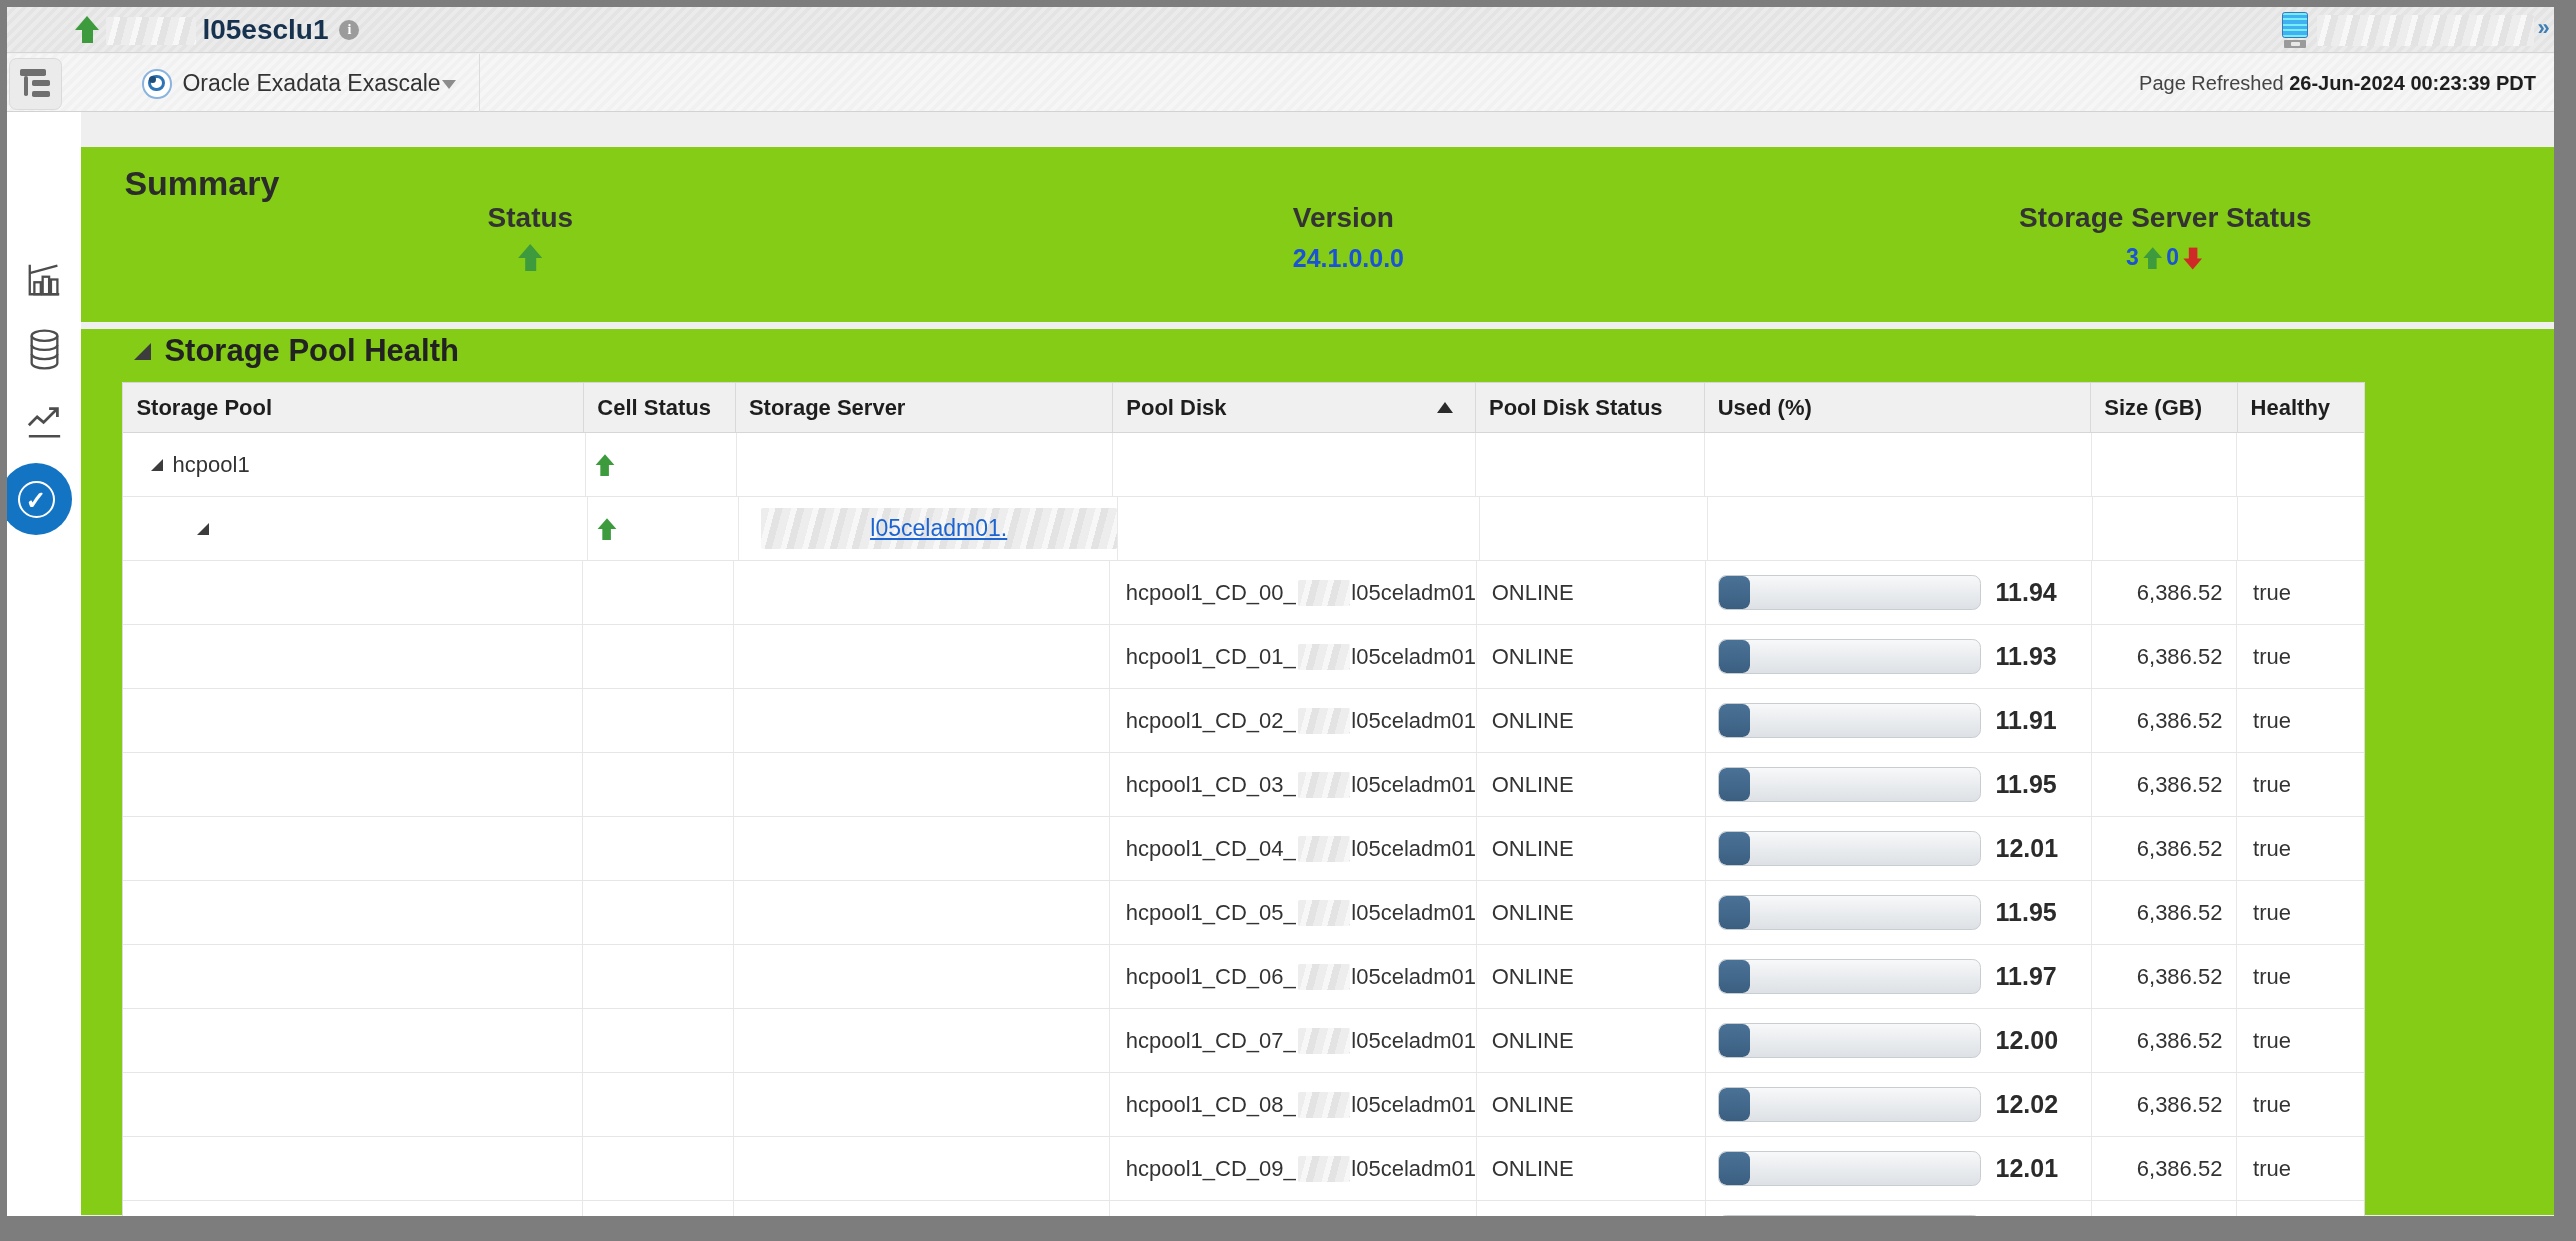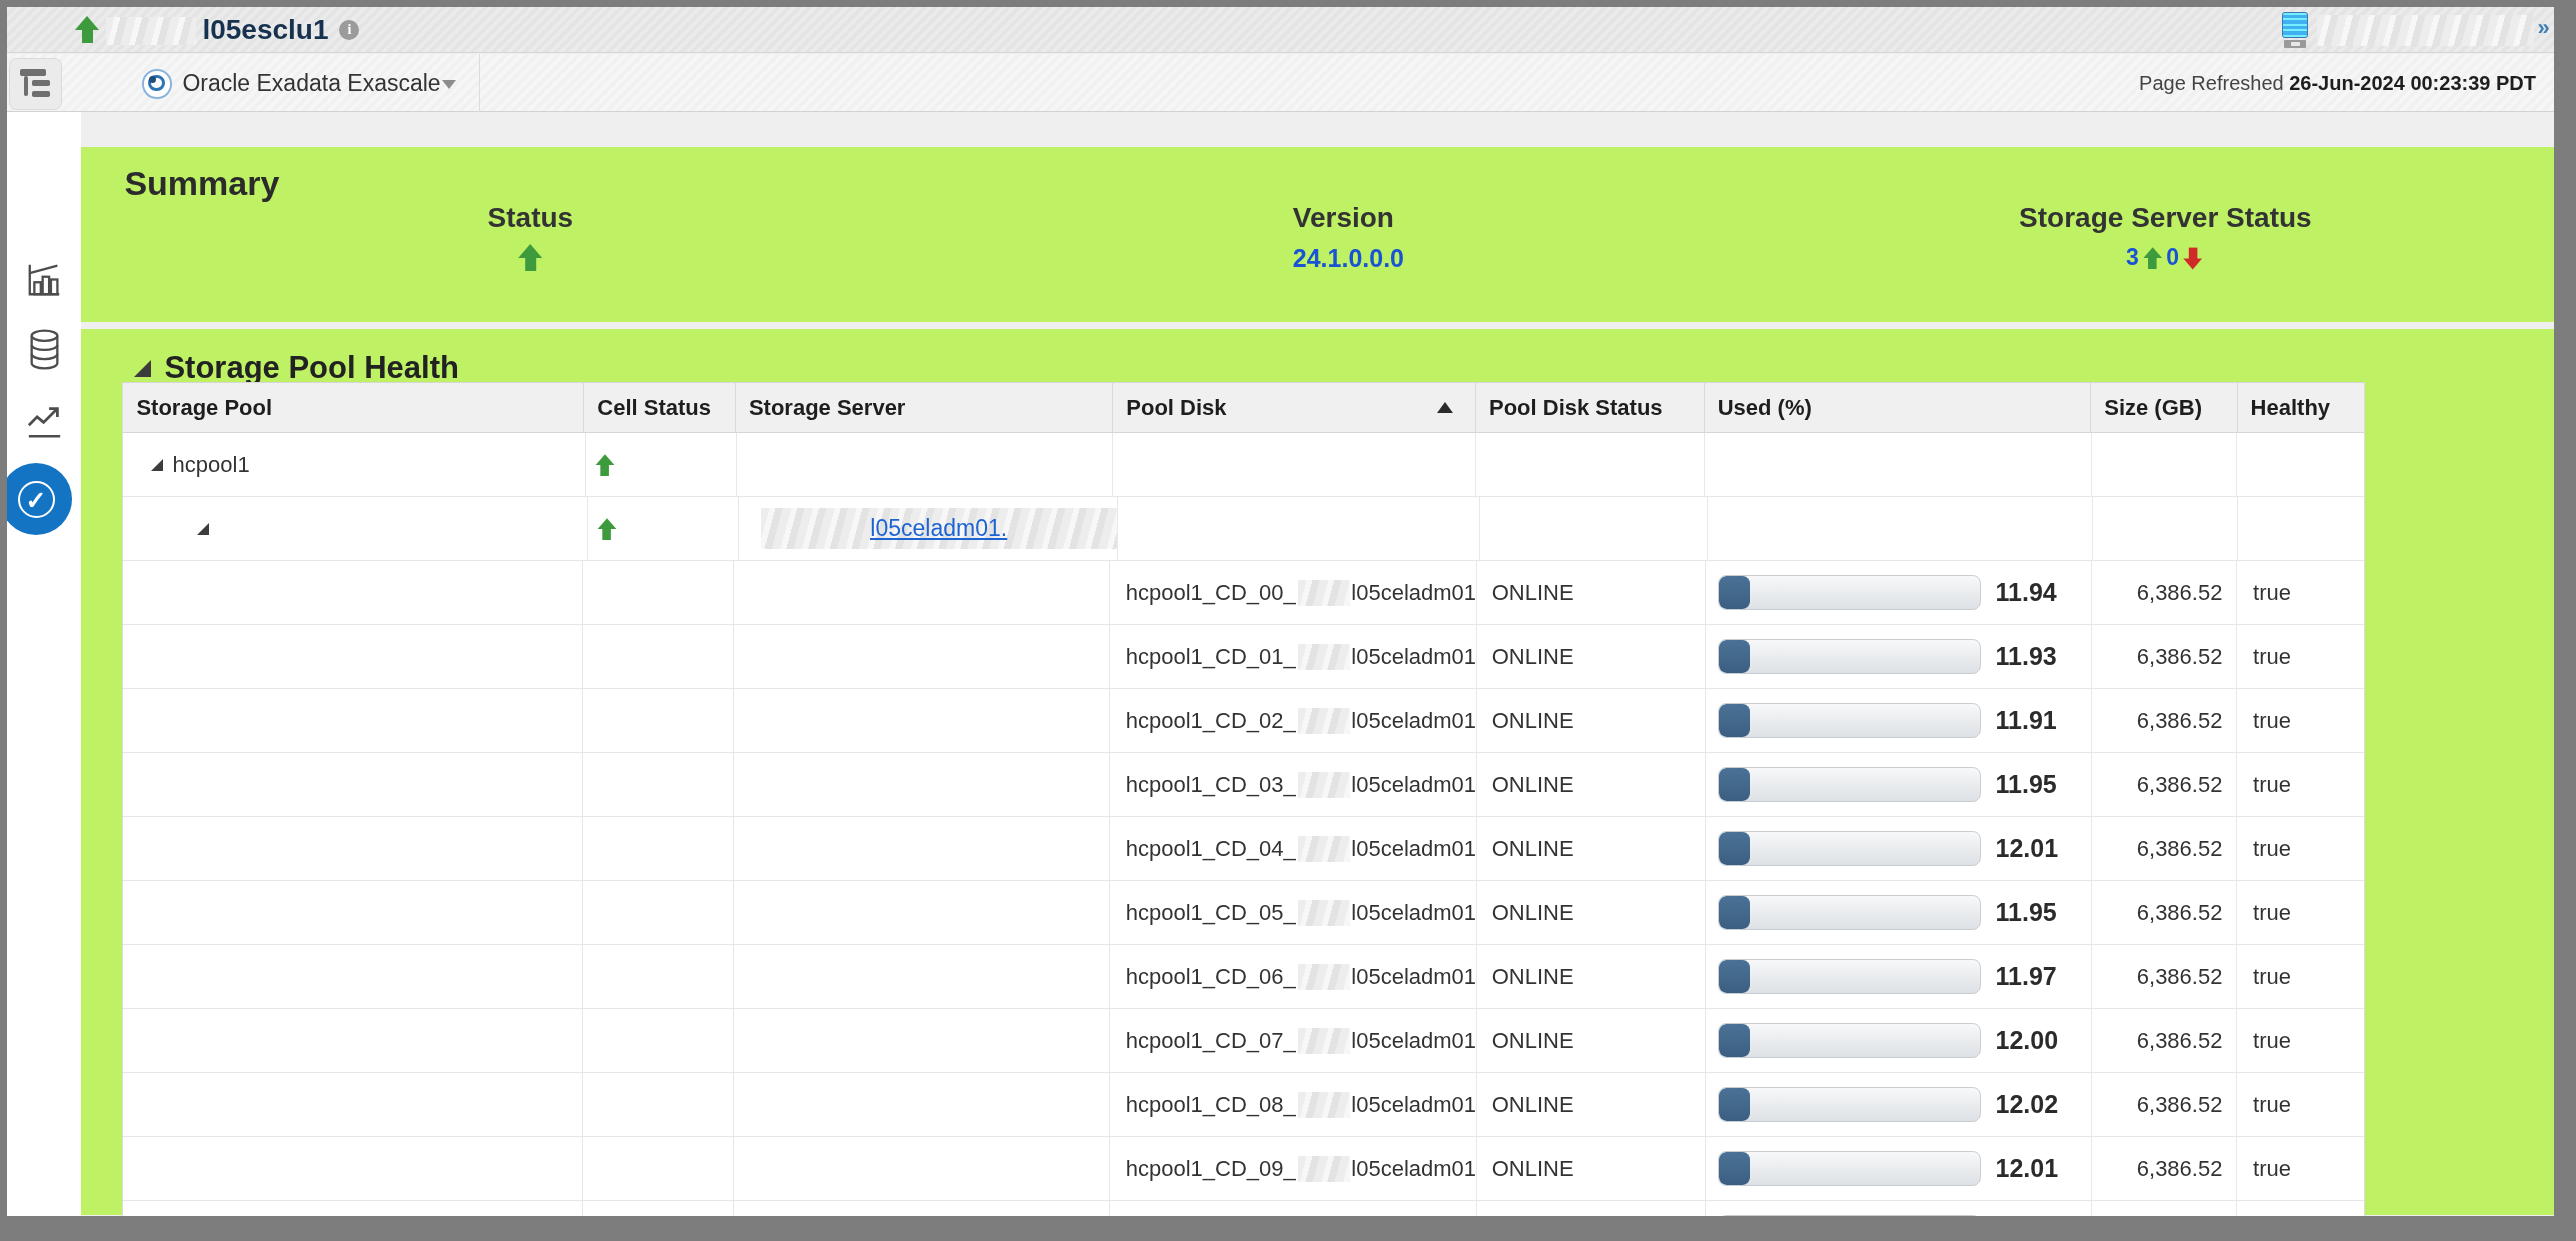--- a/index.html
+++ b/index.html
@@ -40,31 +40,31 @@
   .refresh { position:absolute; right:18.4px; top:0; line-height:58px; font-size:20px; color:#444; }
   .refresh b { color:#1e1e1e; }
 
   
   .sidebar { position:absolute; left:0; top:105px; width:74px; height:1104px; background:#fff; }
   .sicon { position:absolute; cursor:pointer; }
   .selcircle { position:absolute; left:-7.4px; top:351px; width:72px; height:72px; border-radius:50%; background:#1474c4; }
   .selcircle .ring { position:absolute; left:17.5px; top:17.5px; width:37px; height:37px; border:2.8px solid #fff; border-radius:50%; color:#fff; font-size:25px; font-weight:bold; text-align:center; line-height:35px; }
 
   
-  .card { position:absolute; background:#bef264; }
+  .card { position:absolute; background:#84cc16; }
   .summary { left:74px; top:140px; width:2473px; height:175px; }
   .poolcard { left:74px; top:322px; width:2473px; height:886px; }
   .sumtitle { position:absolute; left:43px; top:16.6px; font-size:34px; font-weight:bold; color:#2b2b2b; }
   .stat { position:absolute; top:55px; transform:translateX(-50%); text-align:left; }
   .stat .lbl { font-size:28px; font-weight:600; color:#333; margin-bottom:9.2px; }
   .stat .val { font-size:25px; font-weight:bold; color:#1a53d3; }
   .statrow { display:flex; align-items:center; justify-content:center; gap:1.8px; }
   .cnt { font-size:23px; font-weight:600; color:#1a53d3; }
 
-  .sph-head { position:absolute; left:53px; top:21px; display:flex; align-items:center; gap:13px; }
+  .sph-head { position:absolute; left:53px; top:4px; display:flex; align-items:center; gap:13px; }
   .tri-lg { width:0; height:0; border-bottom:17.5px solid #3c3c3c; border-left:17.5px solid transparent; }
   .sph-title { font-size:31px; font-weight:bold; color:#222; }
 
   
   .arr { position:relative; width:24px; height:28.6px; flex:0 0 auto; }
   .arr .h { position:absolute; top:0; left:0; width:0; height:0; border-left:12px solid transparent; border-right:12px solid transparent; border-bottom:14px solid #3d9a3d; }
   .arr .s { position:absolute; top:13px; left:6.4px; width:11px; height:14.7px; background:#3d9a3d; }
   .arr.red .h { border-bottom-color:#cf2a27; } .arr.red .s { background:#cf2a27; }
   .arr.down { transform:rotate(180deg); }
   .arr.sm { transform:scale(.78); } .arr.sm.down { transform:scale(.78) rotate(180deg); }

